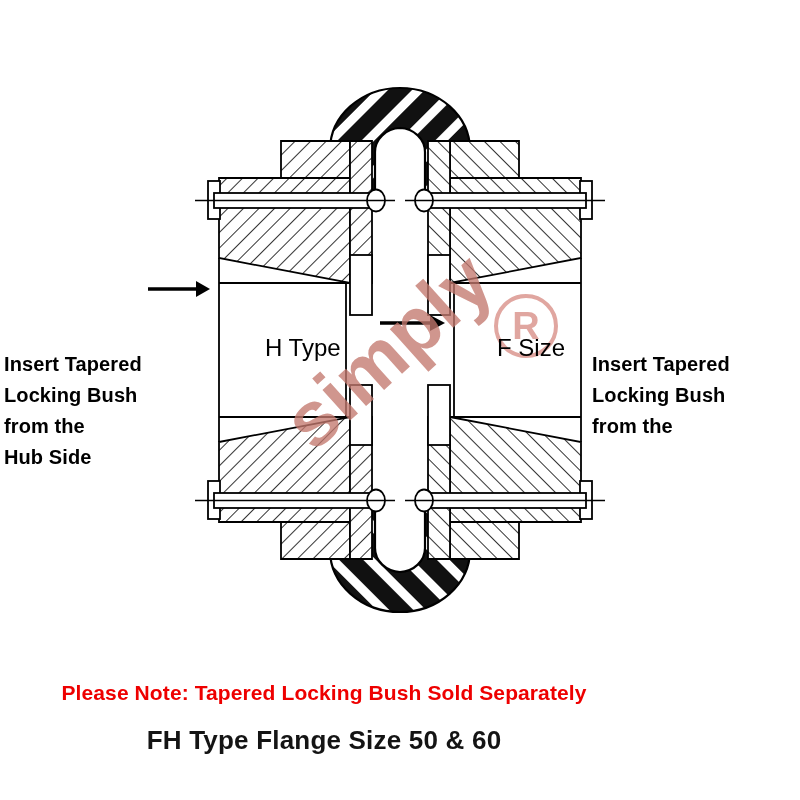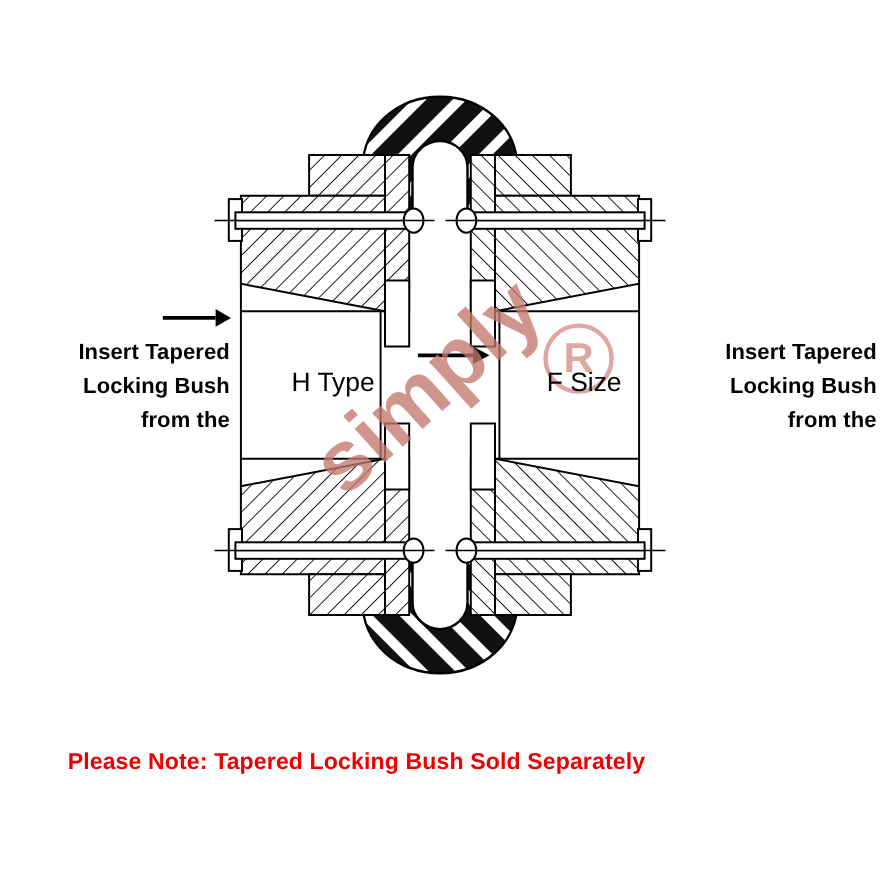--- a/index.html
+++ b/index.html
@@ -20,26 +20,27 @@
     position: absolute;
     left: 0; top: 0;
     width: 800px;
     height: 800px;
   }
 
   
   .side-note {
     position: absolute;
     width: 205px;
-    text-align: right;
+    text-align: left;
     font-size: 20px;
     line-height: 31px;
     font-weight: 700;
     color: #000;
     letter-spacing: 0.1px;
+    margin-top: 44px;
   }
   .side-note .ln { display: block; white-space: nowrap; }
   #note-left  { left: 4px;   top: 305px; }
   #note-right { left: 592px; top: 305px; }
 
   
   .caption {
     position: absolute;
     left: 0;
     width: 648px;
@@ -296,23 +297,25 @@
     </div>
   </div>
 
   <div class="dlabel" id="label-h">H Type</div>
   <div class="dlabel" id="label-f">F Size</div>
 
   <div class="side-note" id="note-left">
     <span class="ln">Insert Tapered</span>
     <span class="ln">Locking Bush</span>
     <span class="ln">from the</span>
+    <span class="ln">Hub Side</span>
   </div>
 
   <div class="side-note" id="note-right">
     <span class="ln">Insert Tapered</span>
     <span class="ln">Locking Bush</span>
     <span class="ln">from the</span>
   </div>
 
   <div class="caption" id="caption-note">Please Note: Tapered Locking Bush Sold Separately</div>
+  <div class="caption" id="caption-title">FH Type Flange Size 50 &amp; 60</div>
 
 </div>
 
 </body></html>

